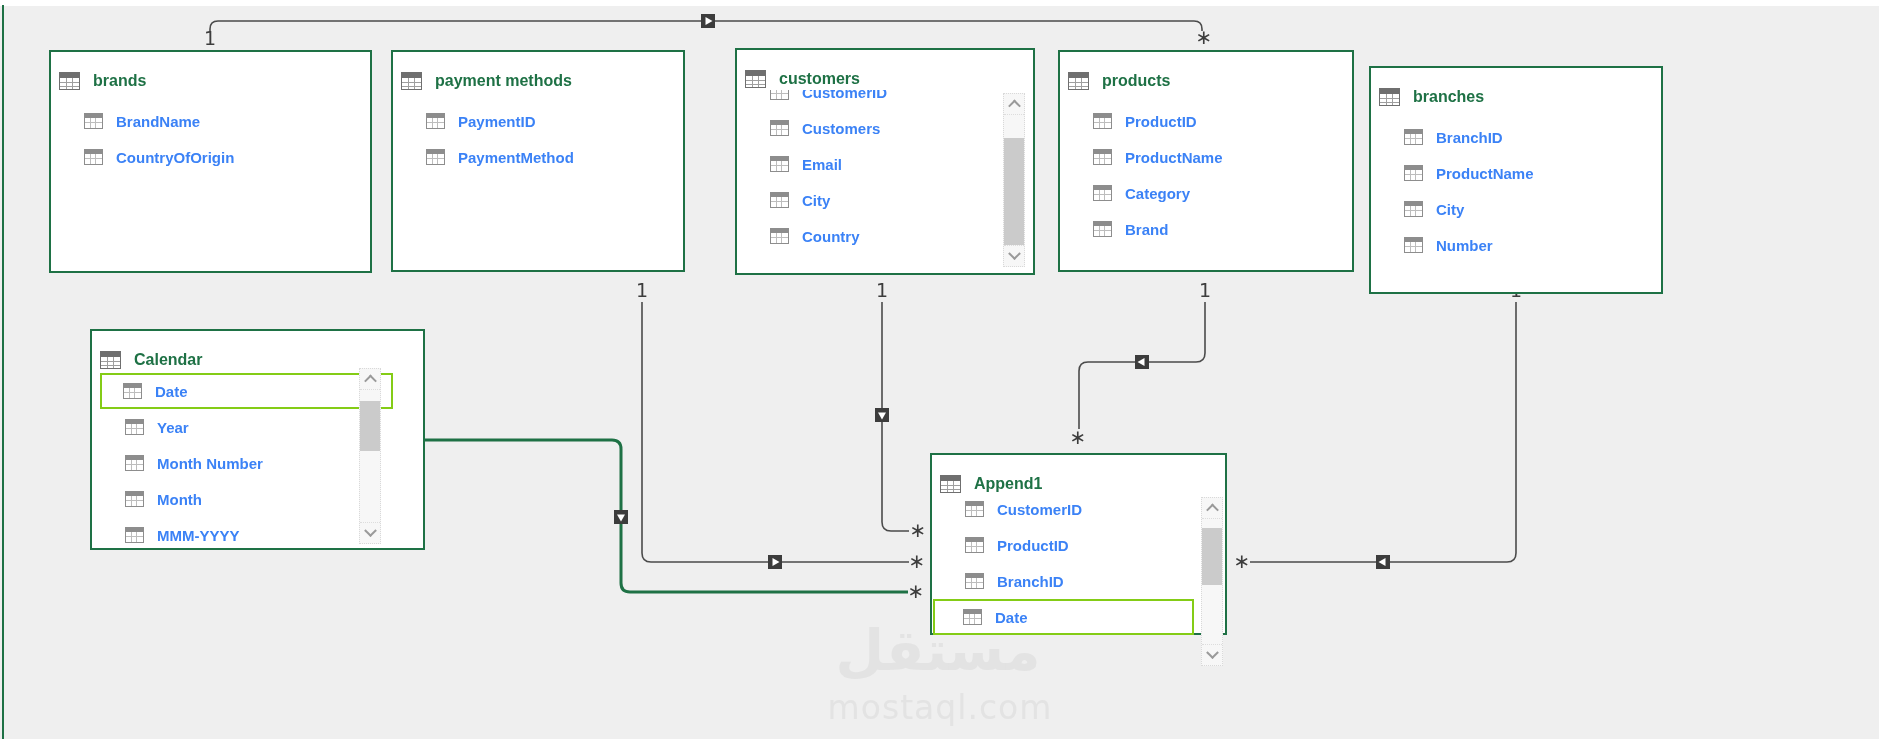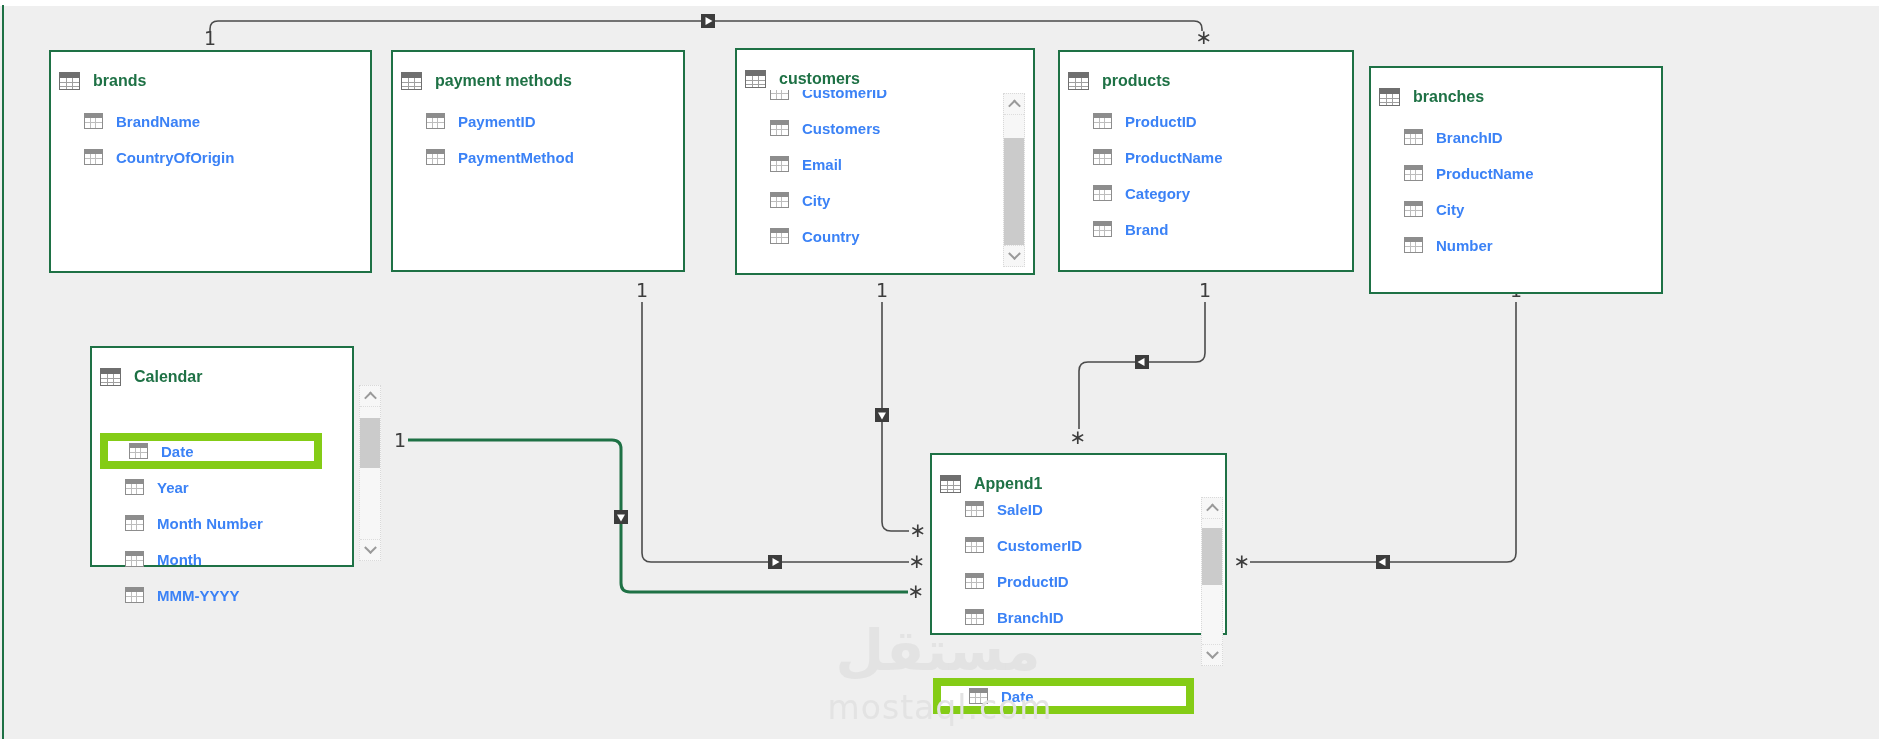--- a/index.html
+++ b/index.html
@@ -8,36 +8,36 @@
   .topstrip{position:absolute;left:0;top:0;width:100%;height:6px;background:#ffffff;}
   .leftrule{position:absolute;left:2px;top:5px;width:2px;height:734px;background:#1e7145;}
 
   
   .tbl{position:absolute;background:#fff;border:2px solid #1e7145;box-sizing:border-box;}
   #t-brands   {left:49px;  top:50px;  width:323px; height:223px;}
   #t-pm       {left:391px; top:50px;  width:294px; height:222px;}
   #t-customers{left:735px; top:48px;  width:300px; height:227px;}
   #t-products {left:1058px;top:50px;  width:296px; height:222px;text-align:center;}
   #t-branches {left:1369px;top:50px;  width:294px; height:228px;margin-top:16px;}
-  #t-calendar {left:90px;  top:346px; width:264px; height:221px;}
+  #t-calendar {left:90px;  top:329px; width:335px; height:221px;}
   #t-append1  {left:930px; top:453px; width:297px; height:182px;}
 
   .tbl-title{display:flex;align-items:center;gap:13px;margin:16px 0 0 8px;height:26px;}
   .tname{font-size:16px;font-weight:700;color:#1e7145;white-space:nowrap;}
   .rows{position:relative;overflow:hidden;}
   #t-brands .rows,#t-pm .rows,#t-products .rows,#t-branches .rows{margin-top:9px;}
   #t-calendar .rows{margin-top:0;}
   #t-append1 .rows{margin-top:-6px;}
   #t-customers .rows{margin-top:-2px;height:172px;}
   #t-customers .rows .row:first-child{margin-top:-16px;}
 
   .row{height:36px;display:flex;align-items:center;gap:13px;padding-left:33px;box-sizing:border-box;}
   .fname{font-size:15px;font-weight:700;color:#3b82f6;white-space:nowrap;}
 
-  .row.selected{border:8px solid #84cc16;background:#fff;margin-left:8px;margin-right:30px;padding-left:21px;margin-top:43px;}
+  .row.selected{border:2px solid #84cc16;background:#fff;margin-left:8px;margin-right:30px;padding-left:21px;}
   #t-append1 .row.selected{margin-left:1px;margin-right:31px;padding-left:28px;}
 
   
   .ticon{flex:0 0 19px;width:19px;height:16px;border:1px solid #6f6f6f;background-color:#fff;
     background-image:linear-gradient(#6f6f6f,#6f6f6f),linear-gradient(#9f9f9f,#9f9f9f),linear-gradient(#9f9f9f,#9f9f9f),linear-gradient(#9f9f9f,#9f9f9f),linear-gradient(#9f9f9f,#9f9f9f);
     background-size:100% 5px,1px 100%,1px 100%,100% 1px,100% 1px;
     background-position:0 0,6px 0,12px 0,0 9px,0 13px;background-repeat:no-repeat;}
   .ficon{flex:0 0 17px;width:17px;height:14px;border:1px solid #8d8d8d;background-color:#fff;
     background-image:linear-gradient(#8d8d8d,#8d8d8d),linear-gradient(#bdbdbd,#bdbdbd),linear-gradient(#bdbdbd,#bdbdbd),linear-gradient(#bdbdbd,#bdbdbd);
     background-size:100% 4px,1px 100%,1px 100%,100% 1px;
@@ -305,24 +305,20 @@
   </div>
 
   <div class="tbl" id="t-append1">
     <div class="tbl-title">
       <span class="ticon"></span>
       <span class="tname">Append1</span>
     </div>
     <div class="rows">
       <div class="row">
           <span class="ficon"></span>
-          <span class="fname">SaleID</span>
-        </div>
-      <div class="row">
-          <span class="ficon"></span>
           <span class="fname">CustomerID</span>
         </div>
       <div class="row">
           <span class="ficon"></span>
           <span class="fname">ProductID</span>
         </div>
       <div class="row">
           <span class="ficon"></span>
           <span class="fname">BranchID</span>
         </div>

